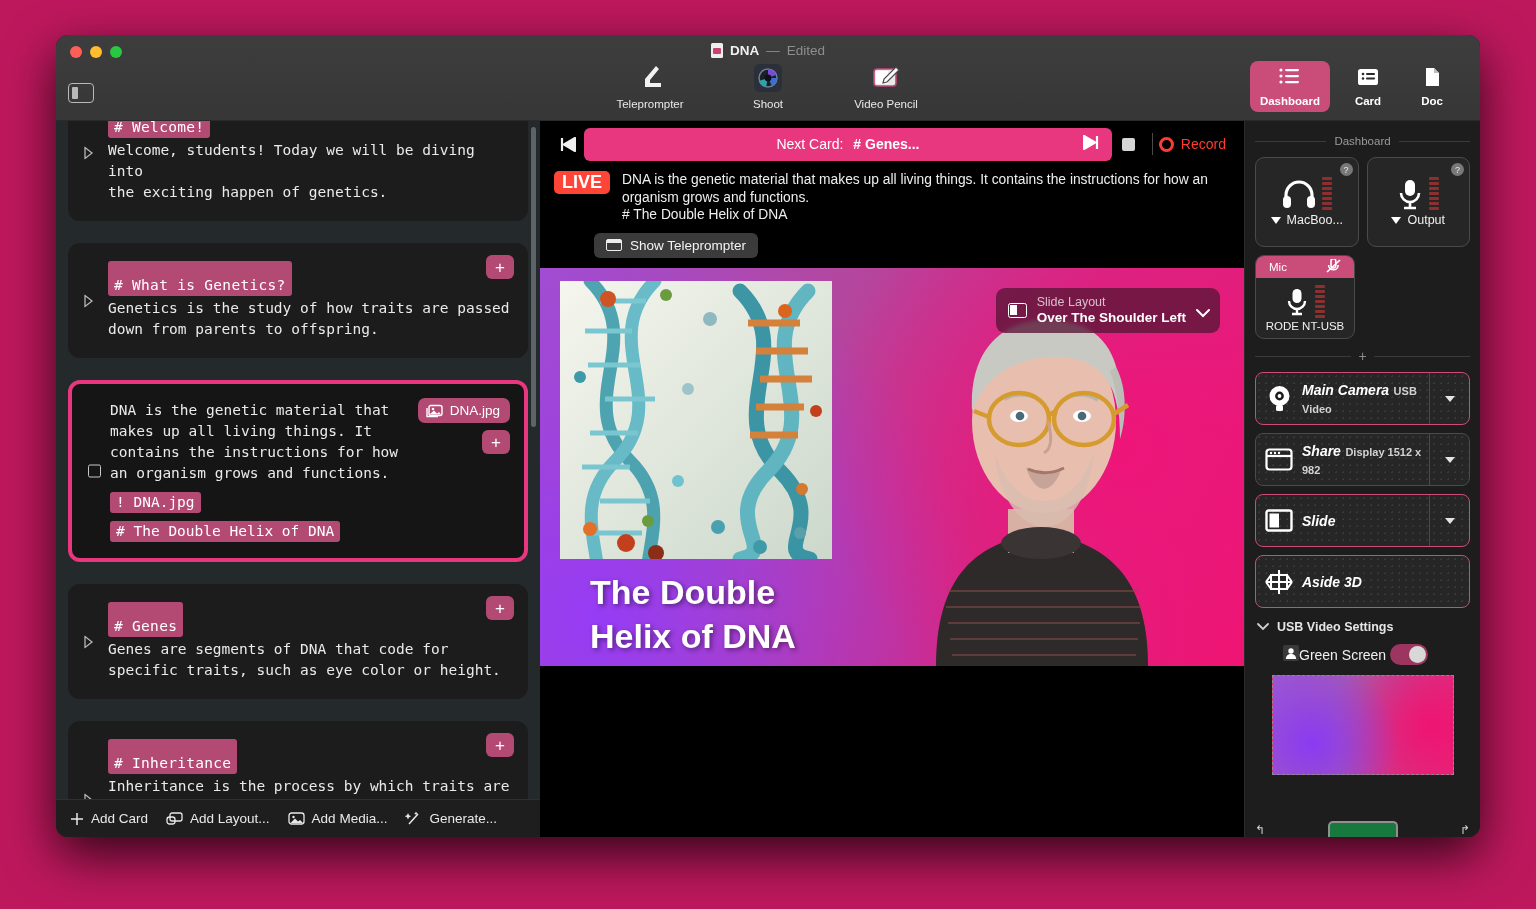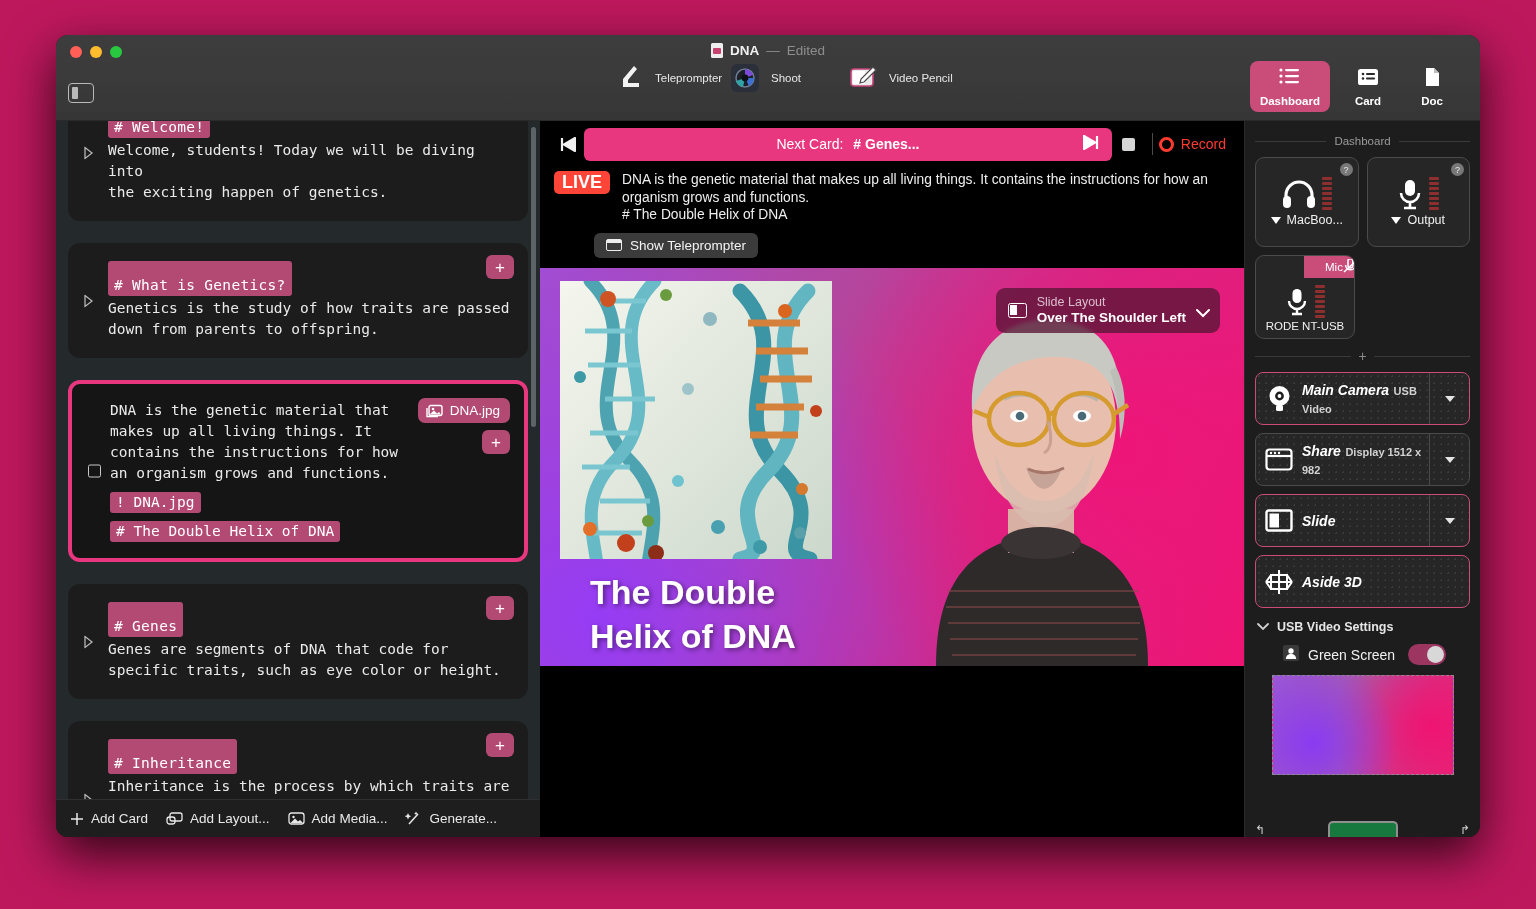--- a/index.html
+++ b/index.html
@@ -67,21 +67,21 @@
     content:""; position:absolute; left:2px; top:5px;
     width:8px; height:6px; background:#c6436f; border-radius:1px;
   }
   .win-title .edited { color: #8e8e8e; font-weight: normal; }
 
   .tb-center {
     position: absolute; top: 28px; left: 50%; transform: translateX(-50%);
     display: flex; gap: 44px;
   }
   .tb-item {
-    display: flex; flex-direction: row; align-items: center; gap: 12px;
+    display: flex; flex-direction: column; align-items: center; gap: 5px;
     cursor: default; width: 74px;
   }
   .tb-item .lbl { font-size: 11.5px; color: #e8e8e8; white-space: nowrap; }
   .tb-ico { height: 30px; display: flex; align-items: center; justify-content: center; }
 
   .tb-right {
     position: absolute; top: 26px; right: 22px;
     display: flex; gap: 12px; align-items: flex-start;
   }
   .tb-rbtn {
@@ -322,21 +322,21 @@
   }
   .caret-d { width: 0; height: 0; border-left: 5.5px solid transparent; border-right: 5.5px solid transparent; border-top: 7px solid #fff; }
 
   .mic-tile {
     width: 100px; margin-top: 8px;
     background: #262626; border: 1px solid #4a4a4a; border-radius: 9px;
     overflow: hidden;
   }
   .mic-head {
     background: #c94c79; color: #fff; font-size: 11.5px;
-    padding: 3px 21px; display: flex; align-items: center; justify-content: space-between; margin-left: 48px;
+    padding: 3px 13px; display: flex; align-items: center; justify-content: space-between;
   }
   .mic-body {
     display: flex; align-items: center; justify-content: center; gap: 7px;
     padding: 7px 0 2px;
   }
   .mic-name { text-align: center; color: #f0f0f0; font-size: 11.5px; padding-bottom: 6px; }
 
   .plus-sep {
     display: flex; align-items: center; gap: 7px; margin: 9px 0 8px;
     color: #8a8a8a; font-size: 14px;
@@ -361,21 +361,21 @@
     display:flex; align-items:center; justify-content:center; flex:none;
   }
   .caret-sm { width: 0; height: 0; border-left: 5px solid transparent; border-right: 5px solid transparent; border-top: 6.5px solid #e4e4e4; }
 
   .settings-hdr {
     display: flex; align-items: center; gap: 8px;
     color: #e6e6e6; font-size: 12.5px; font-weight: bold;
     margin: 12px 0 10px 2px;
   }
   .gs-row {
-    display: flex; align-items: center; gap: 9px;
+    display: flex; align-items: center; 
     margin: 0 0 10px 28px;
   }
   .gs-label { color: #f0f0f0; font-size: 14px; }
   .toggle {
     width: 38px; height: 21px; border-radius: 11px;
     background: #9c3560; position: relative; margin-left: 4px;
   }
   .toggle .knob {
     position: absolute; right: 2px; top: 2px;
     width: 17px; height: 17px; border-radius: 50%; background: #d8d8d8;

